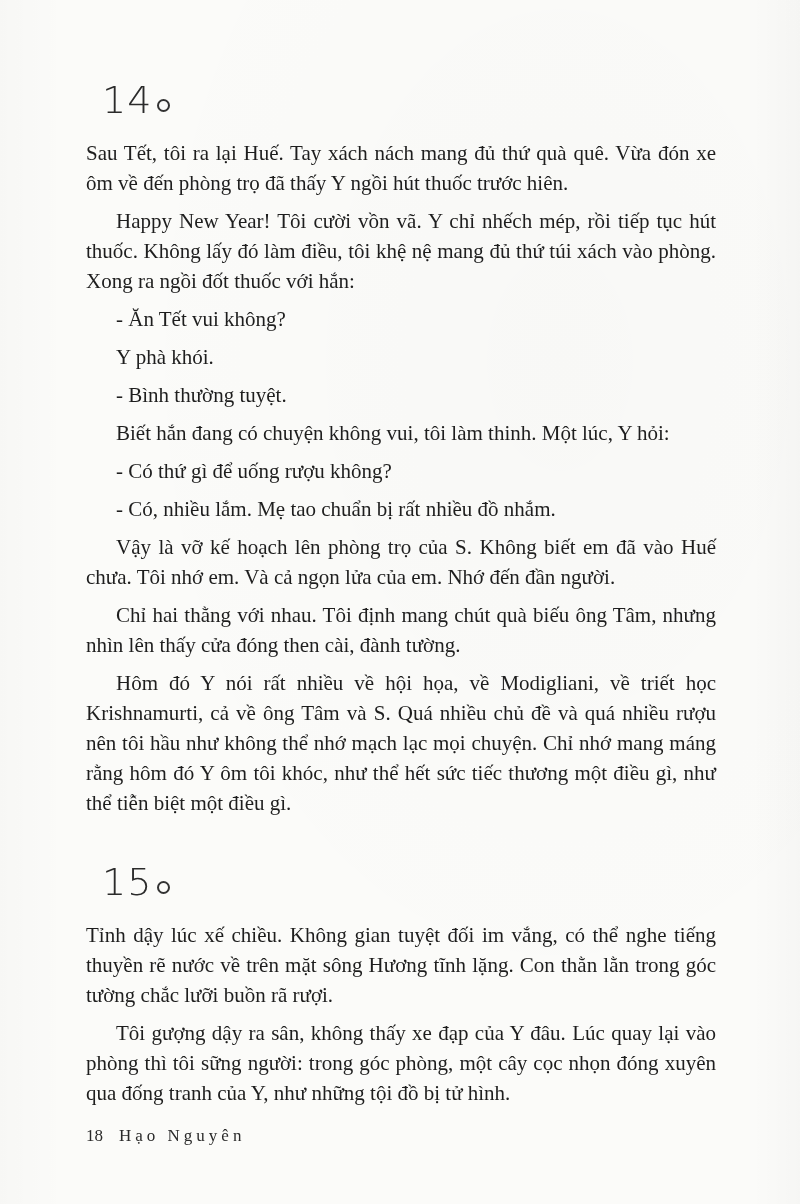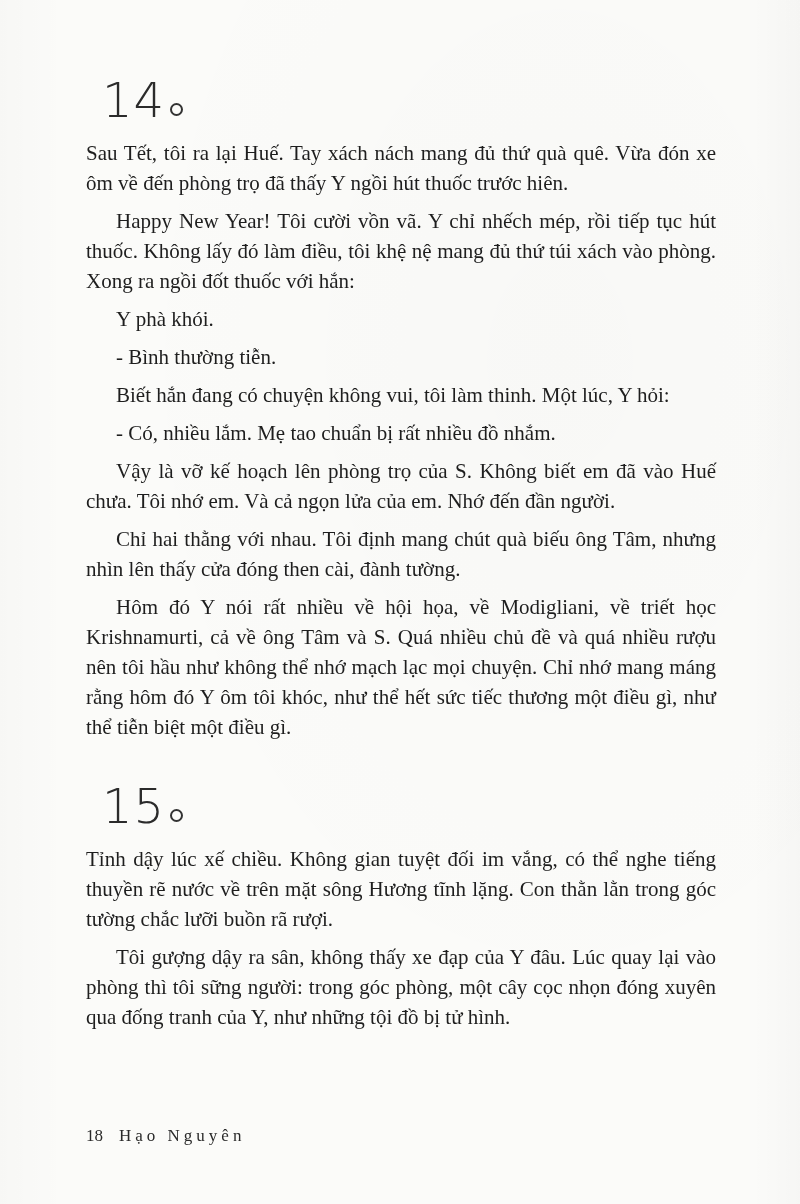--- a/index.html
+++ b/index.html
@@ -20,21 +20,21 @@
     padding: 76px 84px 0 86px;
     box-sizing: border-box;
     background:
       radial-gradient(ellipse at 70% 30%, rgba(0,0,0,0.012), transparent 60%),
       linear-gradient(to right, rgba(0,0,0,0.015), transparent 8%, transparent 94%, rgba(0,0,0,0.02));
     color: #1e1e1e;
   }
   .section-heading {
     font-family: "DejaVu Sans", "Liberation Sans", sans-serif;
     font-weight: 300;
-    font-size: 48px;
+    font-size: 38px;
     line-height: 48px;
     letter-spacing: 1px;
     color: #2b2b2b;
     margin: 0 0 14px 16px;
   }
   .section-heading .num { font-weight: 300; }
   .period-circle {
     display: inline-block;
     width: 9px;
     height: 9px;
@@ -70,23 +70,25 @@
 </style>
 </head>
 <body>
 
 <div class="page">
 
   <h2 class="section-heading"><span class="num">14</span><span class="period-circle"></span></h2>
 
   <p class="body-par noind">Sau Tết, tôi ra lại Huế. Tay xách nách mang đủ thứ quà quê. Vừa đón xe ôm về đến phòng trọ đã thấy Y ngồi hút thuốc trước hiên.</p>
   <p class="body-par ind">Happy New Year! Tôi cười vồn vã. Y chỉ nhếch mép, rồi tiếp tục hút thuốc. Không lấy đó làm điều, tôi khệ nệ mang đủ thứ túi xách vào phòng. Xong ra ngồi đốt thuốc với hắn:</p>
+  <p class="body-par ind">- Ăn Tết vui không?</p>
   <p class="body-par ind">Y phà khói.</p>
-  <p class="body-par ind">- Bình thường tiễn.</p>
+  <p class="body-par ind">- Bình thường tuyệt.</p>
   <p class="body-par ind">Biết hắn đang có chuyện không vui, tôi làm thinh. Một lúc, Y hỏi:</p>
+  <p class="body-par ind">- Có thứ gì để uống rượu không?</p>
   <p class="body-par ind">- Có, nhiều lắm. Mẹ tao chuẩn bị rất nhiều đồ nhắm.</p>
   <p class="body-par ind">Vậy là vỡ kế hoạch lên phòng trọ của S. Không biết em đã vào Huế chưa. Tôi nhớ em. Và cả ngọn lửa của em. Nhớ đến đần người.</p>
   <p class="body-par ind">Chỉ hai thằng với nhau. Tôi định mang chút quà biếu ông Tâm, nhưng nhìn lên thấy cửa đóng then cài, đành tường.</p>
   <p class="body-par ind">Hôm đó Y nói rất nhiều về hội họa, về Modigliani, về triết học Krishnamurti, cả về ông Tâm và S. Quá nhiều chủ đề và quá nhiều rượu nên tôi hầu như không thể nhớ mạch lạc mọi chuyện. Chỉ nhớ mang máng rằng hôm đó Y ôm tôi khóc, như thể hết sức tiếc thương một điều gì, như thể tiễn biệt một điều gì.</p>
 
   <h2 class="section-heading section-2"><span class="num">15</span><span class="period-circle"></span></h2>
 
   <p class="body-par noind">Tỉnh dậy lúc xế chiều. Không gian tuyệt đối im vắng, có thể nghe tiếng thuyền rẽ nước về trên mặt sông Hương tĩnh lặng. Con thằn lằn trong góc tường chắc lưỡi buồn rã rượi.</p>
   <p class="body-par ind">Tôi gượng dậy ra sân, không thấy xe đạp của Y đâu. Lúc quay lại vào phòng thì tôi sững người: trong góc phòng, một cây cọc nhọn đóng xuyên qua đống tranh của Y, như những tội đồ bị tử hình.</p>
 

